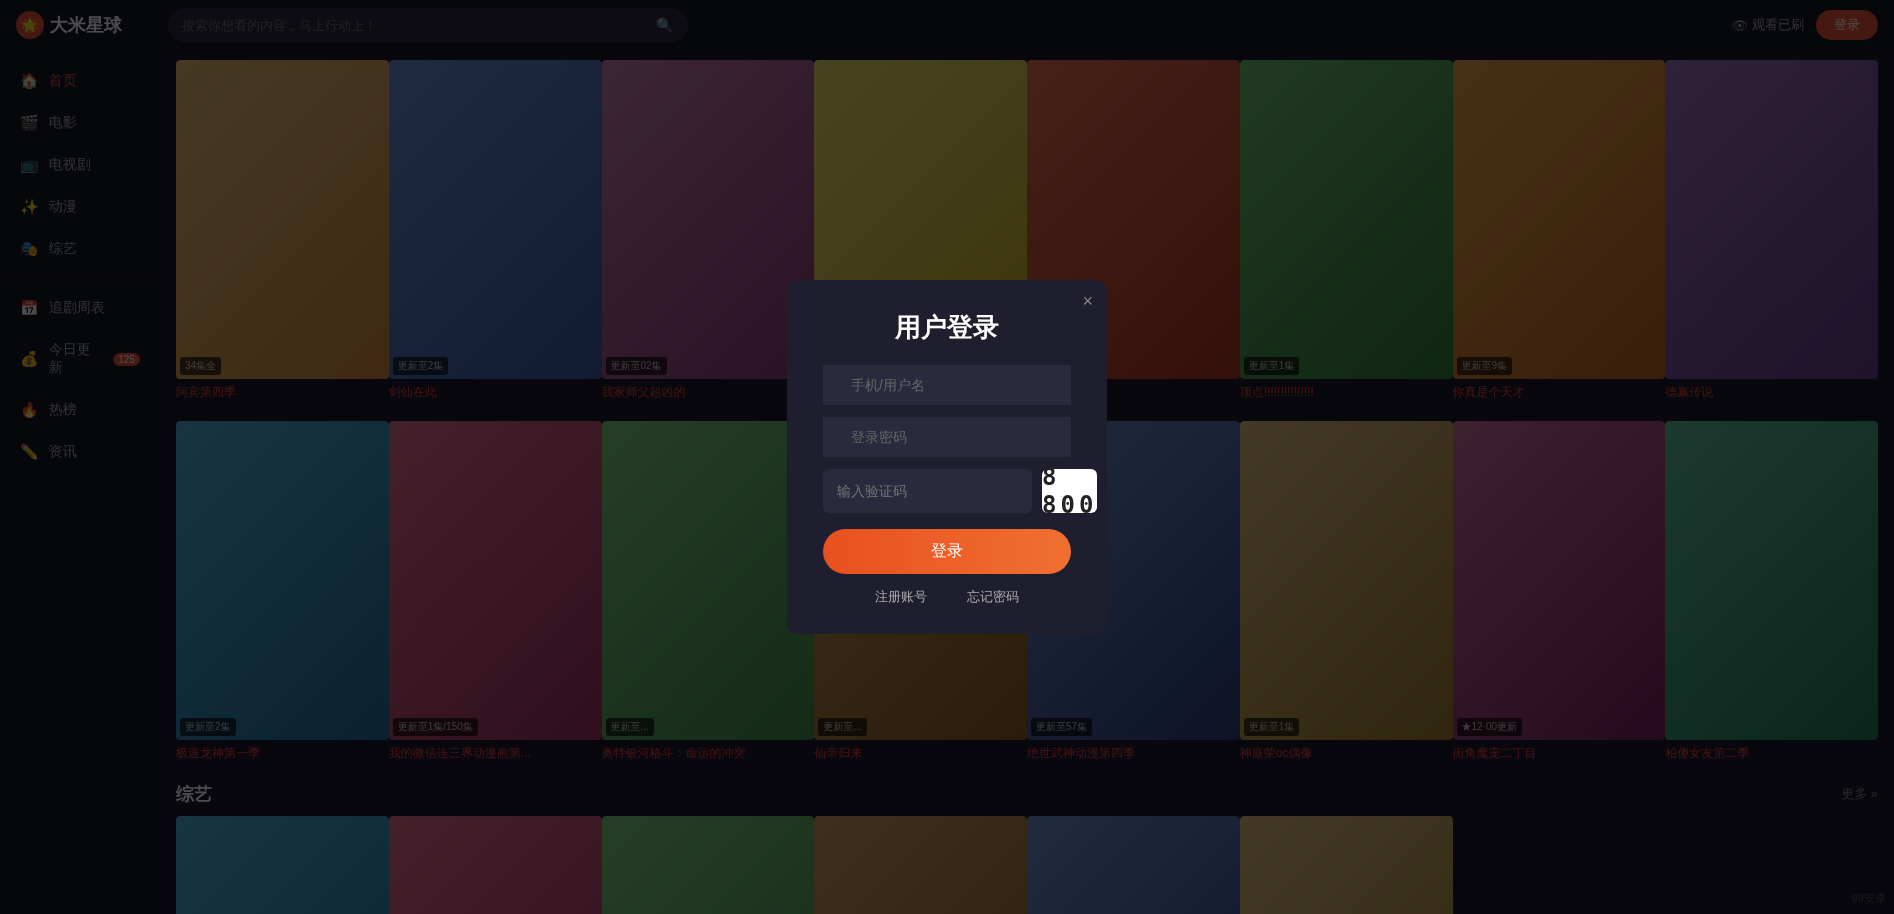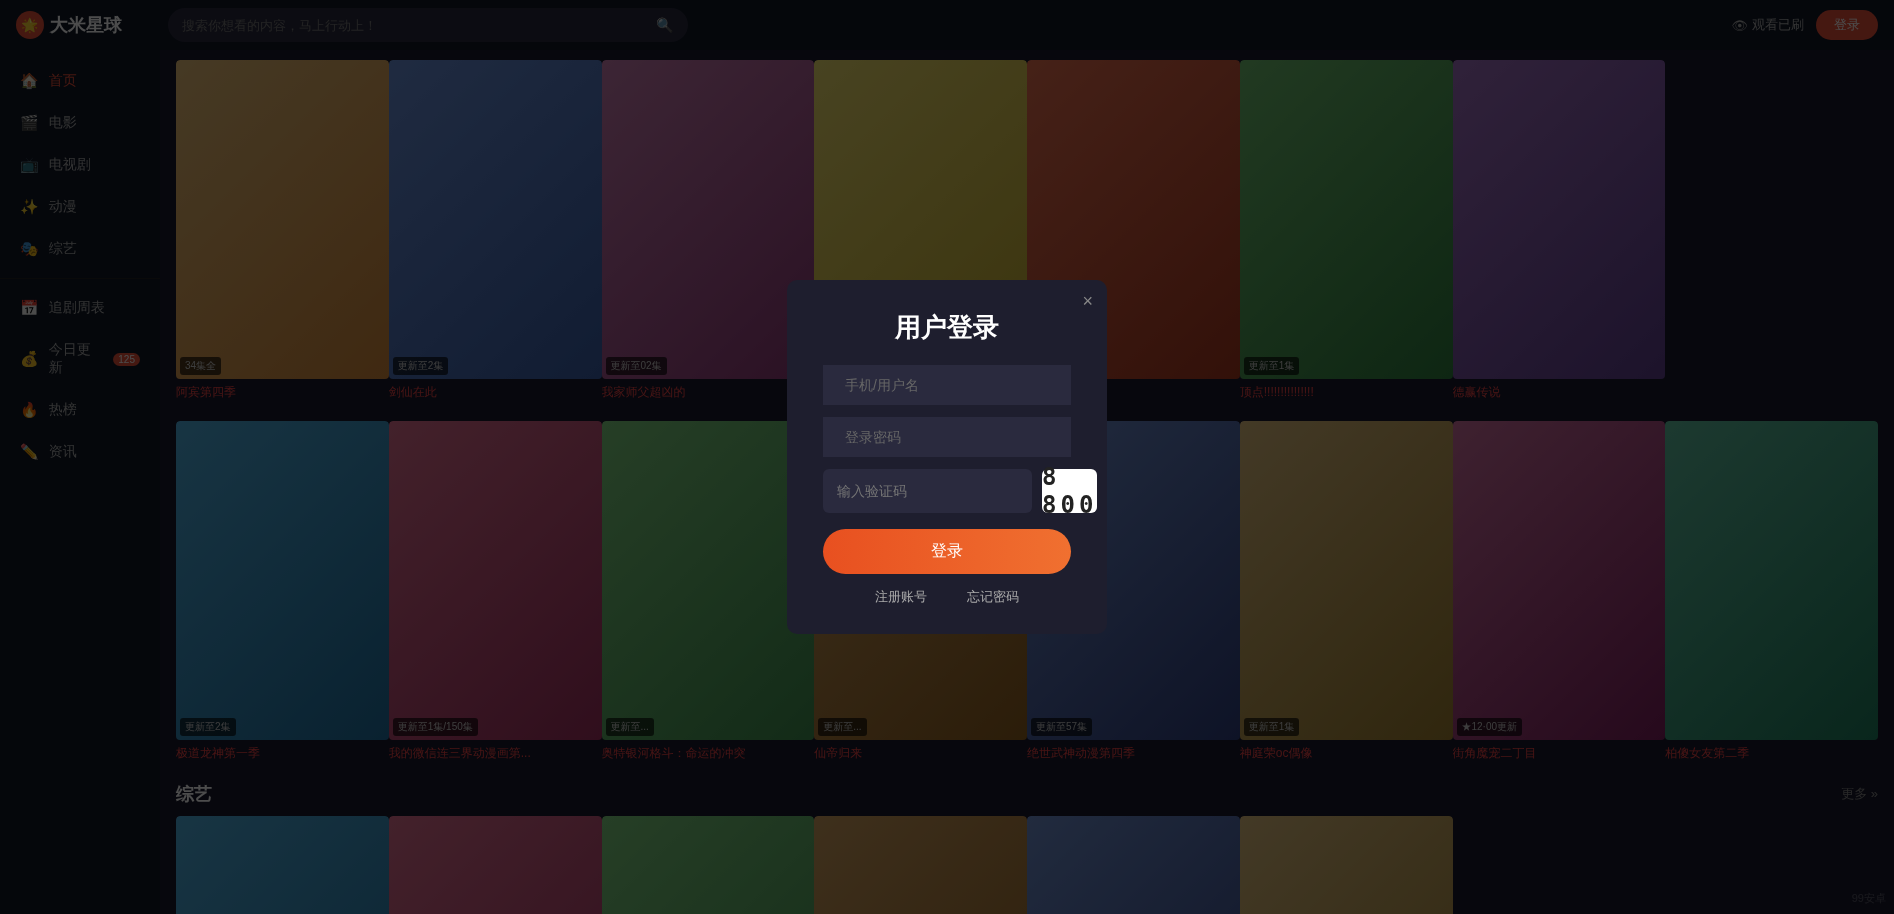--- a/index.html
+++ b/index.html
@@ -237,21 +237,21 @@
       cursor: pointer;
       background: none;
       border: none;
       line-height: 1;
     }
     .modal-input {
       width: 100%;
       background: #2a2a3e;
       border: none;
       border-radius: 0;
-      padding: 12px 22px;
+      padding: 12px 28px;
       color: #14b8a6;
       font-size: 14px;
       margin-bottom: 12px;
       outline: none;
     }
     .modal-input::placeholder { color: #666; }
     .captcha-row {
       display: flex;
       gap: 10px;
       margin-bottom: 16px;
@@ -411,20 +411,26 @@
         </div>
         <div class="card-title">某某第八季</div>
       </div>
         <div class="card">
         <div class="card-img c6">
           <span class="card-badge">更新至1集</span>
         </div>
         <div class="card-title">顶点!!!!!!!!!!!!!!!</div>
       </div>
         <div class="card">
+        <div class="card-img c7">
+          <span class="card-badge">更新至9集</span>
+        </div>
+        <div class="card-title">你真是个天才</div>
+      </div>
+        <div class="card">
         <div class="card-img c8">
           
         </div>
         <div class="card-title">德赢传说</div>
       </div>
       </div>
 
     <div class="card-grid" id="row2-grid">
         <div class="card">
         <div class="card-img c9">

